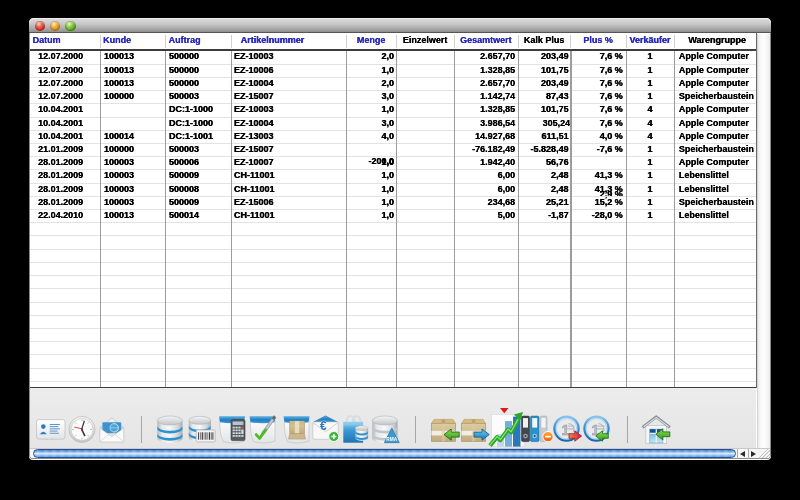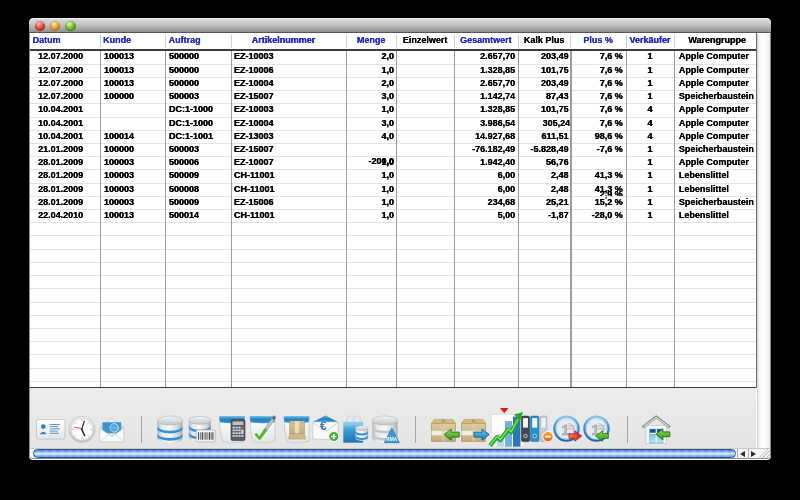--- a/index.html
+++ b/index.html
@@ -36,21 +36,21 @@
 <div id="win">
   <div id="tbar">
     <div class="tl" id="tl1"></div>
       <div class="tl" id="tl2"></div>
       <div class="tl" id="tl3"></div>
   </div>
   <div id="bodybg"></div>
 <div class="hc" style="left:1.0px;width:70.0px;top:15.9px;height:16px;line-height:14px;color:#2a2ab8;text-align:left;padding-left:2.5px;">Datum</div>
 <div class="hc" style="left:71.0px;width:65.0px;top:15.9px;height:16px;line-height:14px;color:#2a2ab8;text-align:left;padding-left:3px;">Kunde</div>
 <div class="hc" style="left:136.0px;width:65.6px;top:15.9px;height:16px;line-height:14px;color:#2a2ab8;text-align:left;padding-left:3.5px;">Auftrag</div>
-<div class="hc" style="left:201.6px;width:115.4px;top:15.9px;height:16px;line-height:14px;color:#2a2ab8;text-align:left;padding-left:21px;">Artikelnummer</div>
+<div class="hc" style="left:201.6px;width:115.4px;top:15.9px;height:16px;line-height:14px;color:#2a2ab8;text-align:left;padding-left:10px;">Artikelnummer</div>
 <div class="hc" style="left:317.0px;width:50.0px;top:15.9px;height:16px;line-height:14px;color:#2a2ab8;text-align:center;">Menge</div>
 <div class="hc" style="left:367.0px;width:57.8px;top:15.9px;height:16px;line-height:14px;color:#000;text-align:center;">Einzelwert</div>
 <div class="hc" style="left:424.8px;width:63.7px;top:15.9px;height:16px;line-height:14px;color:#2a2ab8;text-align:center;">Gesamtwert</div>
 <div class="hc" style="left:488.5px;width:52.9px;top:15.9px;height:16px;line-height:14px;color:#000;text-align:center;">Kalk Plus</div>
 <div class="hc" style="left:541.4px;width:55.1px;top:15.9px;height:16px;line-height:14px;color:#2a2ab8;text-align:center;">Plus %</div>
 <div class="hc" style="left:596.5px;width:48.7px;top:15.9px;height:16px;line-height:14px;color:#2a2ab8;text-align:center;">Verkäufer</div>
 <div class="hc" style="left:645.2px;width:81.3px;top:15.9px;height:16px;line-height:14px;color:#000;text-align:center;padding-left:4.4px;">Warengruppe</div>
 <div class="dc" style="left:1.0px;width:70.0px;top:32.90px;height:13.22px;line-height:12.4px;text-align:right;padding-right:17px;">12.07.2000</div>
 <div class="dc" style="left:71.0px;width:65.0px;top:32.90px;height:13.22px;line-height:12.4px;text-align:left;padding-left:3.8px;">100013</div>
 <div class="dc" style="left:136.0px;width:65.6px;top:32.90px;height:13.22px;line-height:12.4px;text-align:left;padding-left:3.8px;">500000</div>
@@ -109,21 +109,21 @@
 <div class="dc" style="left:541.4px;width:55.1px;top:99.00px;height:13.22px;line-height:12.4px;text-align:right;padding-right:2.9px;">7,6 %</div>
 <div class="dc" style="left:596.5px;width:48.7px;top:99.00px;height:13.22px;line-height:12.4px;text-align:center;">4</div>
 <div class="dc" style="left:645.2px;width:81.3px;top:99.00px;height:13.22px;line-height:12.4px;text-align:left;padding-left:4.5px;">Apple Computer</div>
 <div class="dc" style="left:1.0px;width:70.0px;top:112.22px;height:13.22px;line-height:12.4px;text-align:right;padding-right:17px;">10.04.2001</div>
 <div class="dc" style="left:71.0px;width:65.0px;top:112.22px;height:13.22px;line-height:12.4px;text-align:left;padding-left:3.8px;">100014</div>
 <div class="dc" style="left:136.0px;width:65.6px;top:112.22px;height:13.22px;line-height:12.4px;text-align:left;padding-left:3.8px;">DC:1-1001</div>
 <div class="dc" style="left:201.6px;width:115.4px;top:112.22px;height:13.22px;line-height:12.4px;text-align:left;padding-left:3.2px;">EZ-13003</div>
 <div class="dc" style="left:317.0px;width:50.0px;top:112.22px;height:13.22px;line-height:12.4px;text-align:right;padding-right:2.2px;">4,0</div>
 <div class="dc" style="left:424.8px;width:63.7px;top:112.22px;height:13.22px;line-height:12.4px;text-align:right;padding-right:2.5px;">14.927,68</div>
 <div class="dc" style="left:488.5px;width:52.9px;top:112.22px;height:13.22px;line-height:12.4px;text-align:right;padding-right:2px;">611,51</div>
-<div class="dc" style="left:541.4px;width:55.1px;top:112.22px;height:13.22px;line-height:12.4px;text-align:right;padding-right:2.9px;">98,6 %</div>
+<div class="dc" style="left:541.4px;width:55.1px;top:112.22px;height:13.22px;line-height:12.4px;text-align:right;padding-right:2.9px;">4,0 %</div>
 <div class="dc" style="left:596.5px;width:48.7px;top:112.22px;height:13.22px;line-height:12.4px;text-align:center;">4</div>
 <div class="dc" style="left:645.2px;width:81.3px;top:112.22px;height:13.22px;line-height:12.4px;text-align:left;padding-left:4.5px;">Apple Computer</div>
 <div class="dc" style="left:1.0px;width:70.0px;top:125.44px;height:13.22px;line-height:12.4px;text-align:right;padding-right:17px;">21.01.2009</div>
 <div class="dc" style="left:71.0px;width:65.0px;top:125.44px;height:13.22px;line-height:12.4px;text-align:left;padding-left:3.8px;">100000</div>
 <div class="dc" style="left:136.0px;width:65.6px;top:125.44px;height:13.22px;line-height:12.4px;text-align:left;padding-left:3.8px;">500003</div>
 <div class="dc" style="left:201.6px;width:115.4px;top:125.44px;height:13.22px;line-height:12.4px;text-align:left;padding-left:3.2px;">EZ-15007</div>
 <div class="dc" style="left:317.0px;width:50.0px;top:125.44px;height:13.22px;line-height:12.4px;text-align:right;padding-right:2.2px;margin-top:12px;">-200,0</div>
 <div class="dc" style="left:424.8px;width:63.7px;top:125.44px;height:13.22px;line-height:12.4px;text-align:right;padding-right:2.5px;">-76.182,49</div>
 <div class="dc" style="left:488.5px;width:52.9px;top:125.44px;height:13.22px;line-height:12.4px;text-align:right;padding-right:2px;">-5.828,49</div>
 <div class="dc" style="left:541.4px;width:55.1px;top:125.44px;height:13.22px;line-height:12.4px;text-align:right;padding-right:2.9px;">-7,6 %</div>

